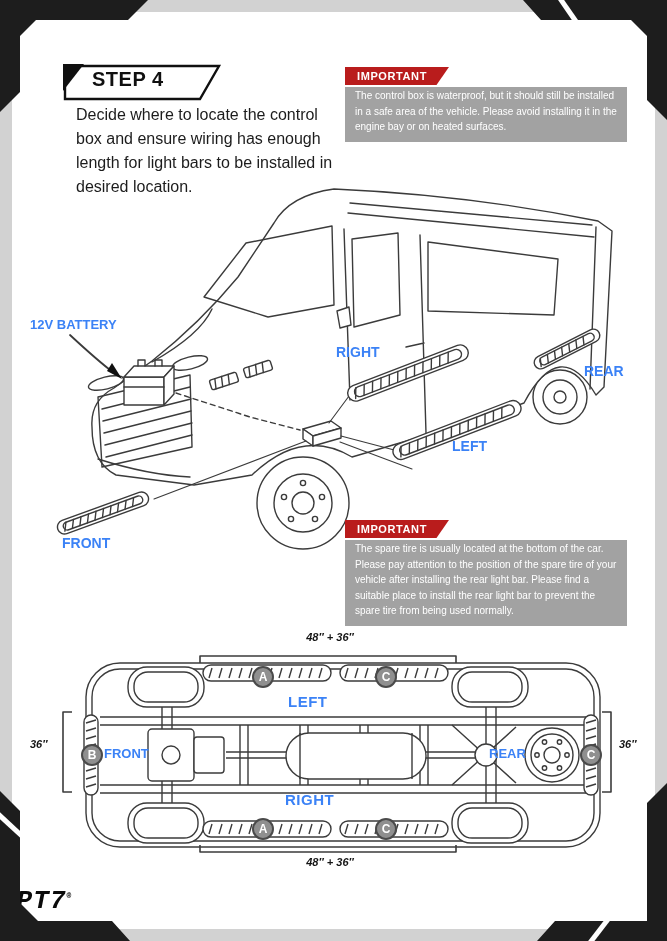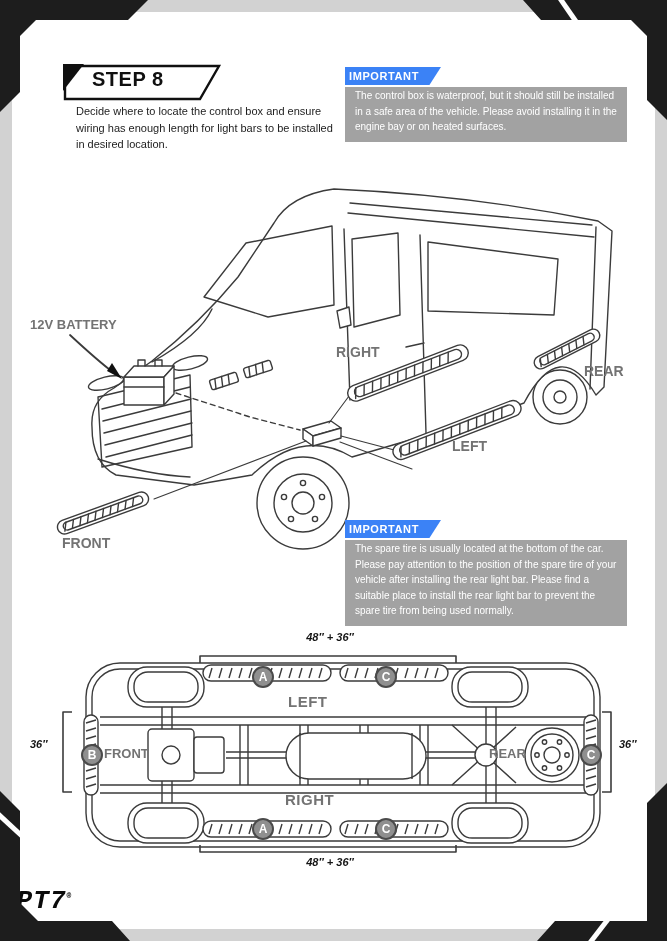--- a/index.html
+++ b/index.html
@@ -8,35 +8,35 @@
   .page { position:relative; width:667px; height:941px; background:#ffffff; overflow:hidden; }
   .frame { position:absolute; inset:0; border:12px solid #d2d2d2; pointer-events:none; z-index:5; }
   .corner { position:absolute; z-index:6; }
   .c-tl { left:0; top:0; }
   .c-tr { right:0; top:0; }
   .c-bl { left:0; bottom:0; }
   .c-br { right:0; bottom:0; }
 
   .step-frame { position:absolute; left:63px; top:64px; z-index:2; }
   .step-title { position:absolute; left:92px; top:68px; font-size:20px; font-weight:bold; letter-spacing:.5px; color:#101010; z-index:3; }
-  .step-desc  { position:absolute; left:76px; top:103px; width:260px; font-size:11px; line-height:1.5; color:#1c1c1c; z-index:2; }
+  .step-desc  { position:absolute; left:76px; top:103px; width:260px; font-size:16px; line-height:1.5; color:#1c1c1c; z-index:2; }
 
   .important { position:absolute; left:345px; width:282px; z-index:4; }
   .imp-top { top:66px; }
   .imp-bottom { top:519px; }
-  .imp-tab { display:inline-block; background:#3b82f6; color:#fff; font-size:11px; font-weight:bold;
-             letter-spacing:.6px; padding:3px 22px 3px 4px;
+  .imp-tab { display:inline-block; background:#b91c1c; color:#fff; font-size:11px; font-weight:bold;
+             letter-spacing:.6px; padding:3px 22px 3px 12px;
              clip-path:polygon(0 0,100% 0,88% 100%,0 100%); }
   .imp-body { margin-top:2px; background:#a2a2a2; color:#fff; font-size:10px; line-height:1.55; padding:1px 10px 7px; }
 
   .art { position:absolute; left:0; z-index:1; }
   .van-art { top:165px; }
   .chassis-art { top:625px; }
 
-  .lbl { position:absolute; font-weight:bold; color:#737373; z-index:2; white-space:nowrap; }
+  .lbl { position:absolute; font-weight:bold; color:#3b82f6; z-index:2; white-space:nowrap; }
   .lbl.wrap { white-space:normal; text-align:center; line-height:1.15; }
   .dim { position:absolute; font-weight:600; color:#141414; z-index:2; font-size:11px;font-style:italic; }
 
   .marker { position:absolute; z-index:3; width:22px; height:22px; border-radius:50%;
             background:#8f8f8f; border:2px solid #4a4a4a; color:#fff;
             font-size:12px; font-weight:bold; line-height:18px; text-align:center; }
 
   .brand { position:absolute; left:0; right:0; top:886px; z-index:2;
            font-family:Liberation Mono, monospace; font-style:italic; font-weight:bold;
            font-size:26px; letter-spacing:1px; color:#0b0b0b; }
@@ -62,21 +62,21 @@
   </svg>
   <svg class="corner c-br" width="170" height="170">
     <polygon points="150,32 170,12 170,170 40,170 58,150 150,150" fill="#1d1d1d"></polygon>
     <line x1="92" y1="173" x2="112" y2="147" stroke="#ffffff" stroke-width="5"></line>
   </svg>
 
   <svg class="step-frame" width="160" height="38">
     <polygon points="2,2 156,2 137,35 2,35" fill="none" stroke="#101010" stroke-width="2.4"></polygon>
     <polygon points="0,0 21,0 0,27" fill="#101010"></polygon>
   </svg>
-  <div class="step-title">STEP 8</div>
+  <div class="step-title">STEP 4</div>
   <p class="step-desc">Decide where to locate the control box and ensure wiring has enough length for light bars to be installed in desired location.</p>
 
   <div class="important imp-top">
     <div class="imp-tab">IMPORTANT</div>
     <div class="imp-body">The control box is waterproof, but it should still be installed in a safe area of the vehicle. Please avoid installing it in the engine bay or on heated surfaces.</div>
   </div>
 
   <svg class="art van-art" width="667" height="410" viewBox="0 0 667 410">
     <g fill="none" stroke="#3b3b3b" stroke-width="1.4" stroke-linecap="round" stroke-linejoin="round">
       <g>

